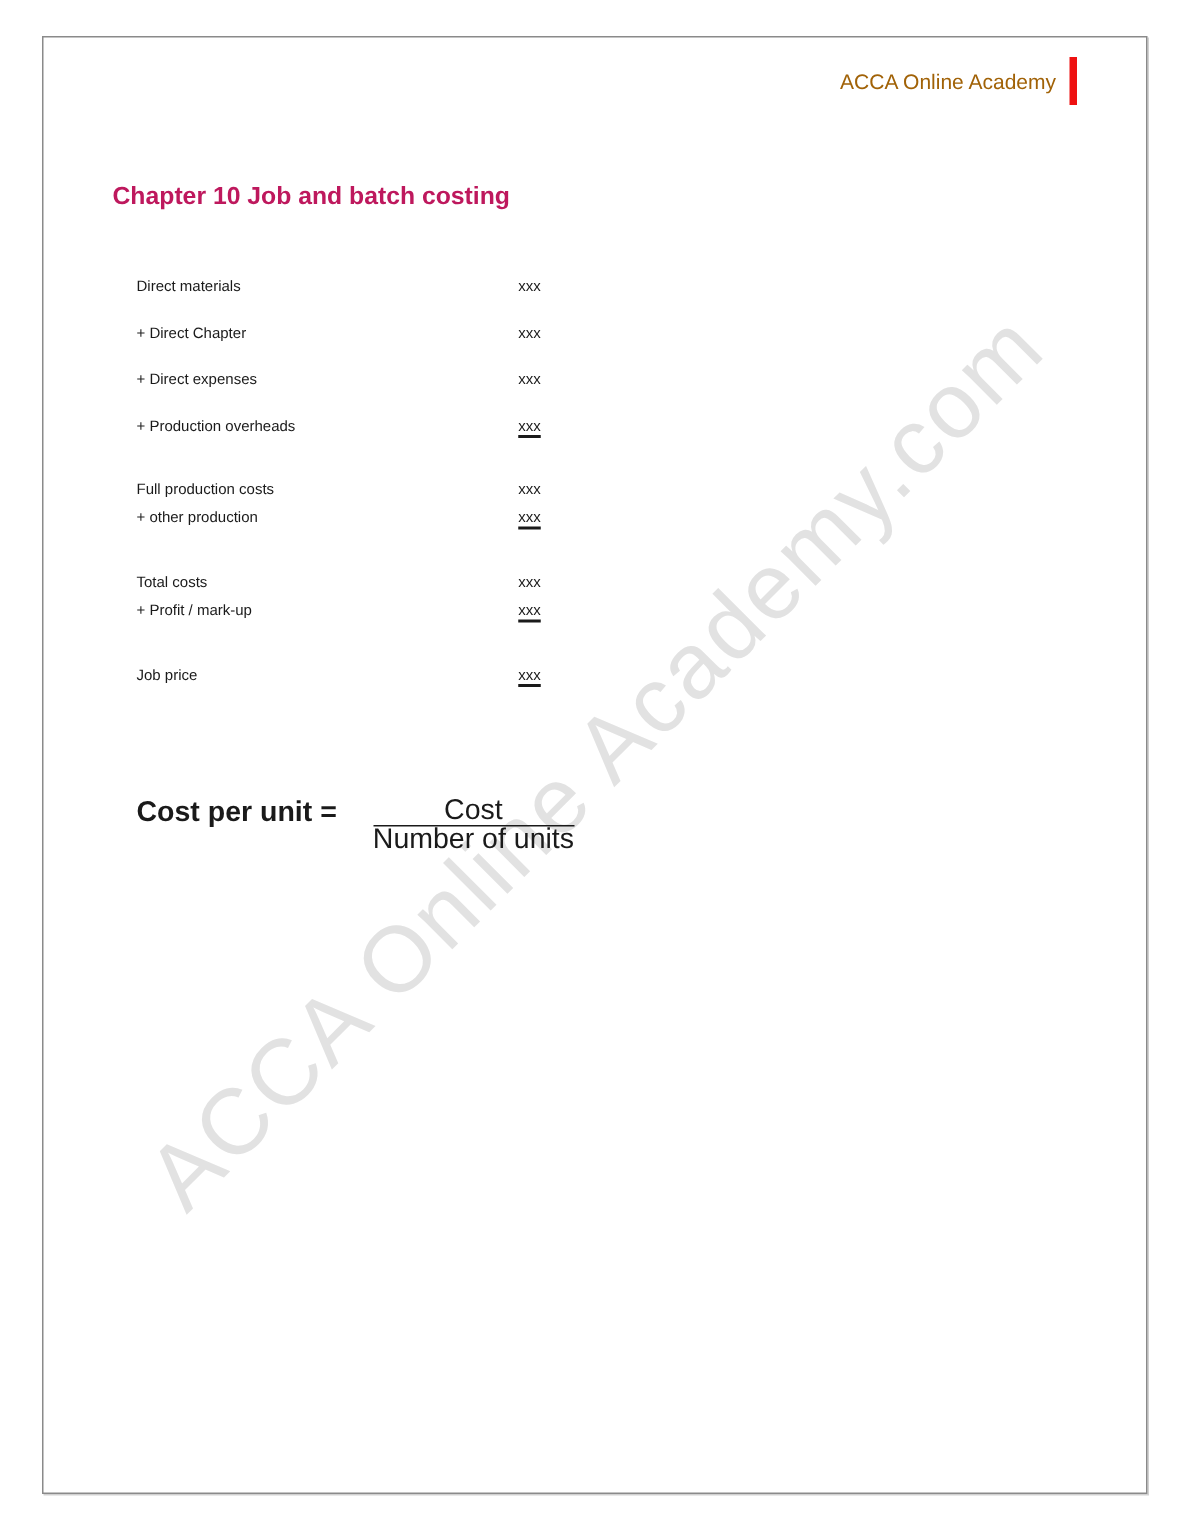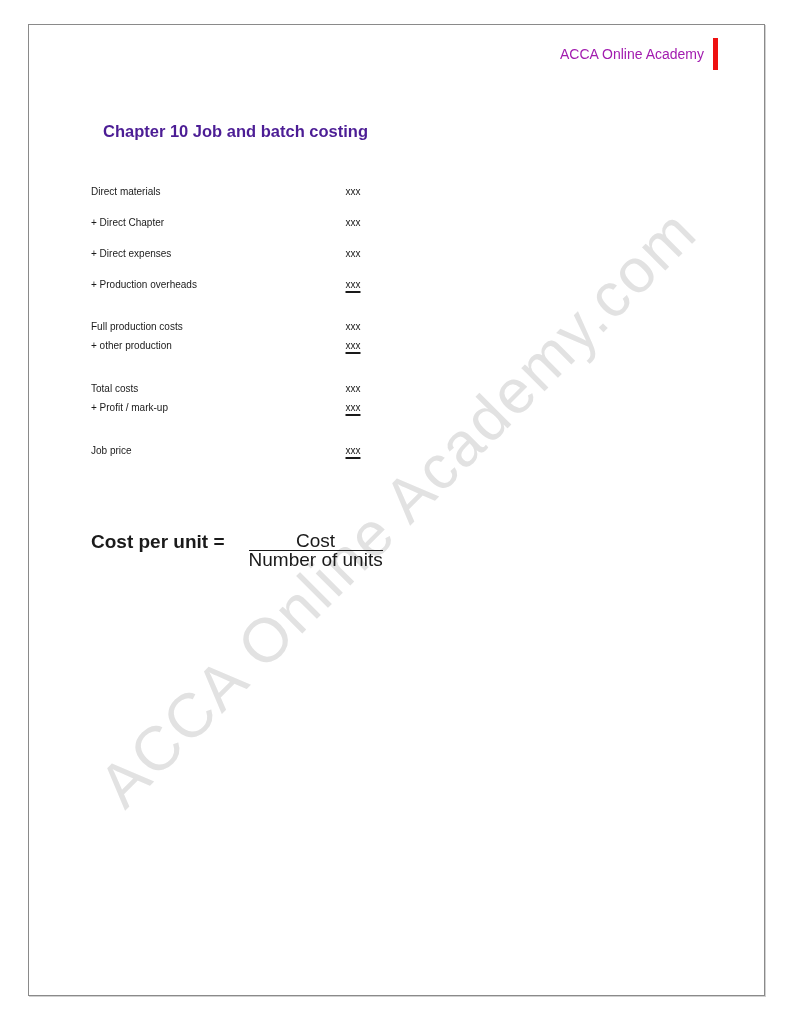--- a/index.html
+++ b/index.html
@@ -46,37 +46,37 @@
     position: absolute;
     top: 13px;
     right: 46px;
     display: flex;
     align-items: center;
   }
   .header-lines {
     text-align: right;
     font-size: 14px;
     line-height: 20px;
-    color: #a21caf;
+    color: #a16207;
   }
   .header-accent-bar {
     width: 5px;
     height: 32px;
     margin-left: 9px;
     background: #ee1111;
   }
   
   .chapter-title {
     position: absolute;
     top: 97px;
-    left: 74px;
+    left: 46px;
     margin: 0;
     font-size: 16.5px;
     font-weight: bold;
-    color: #4c1d95;
+    color: #be185d;
   }
   
   .cost-table {
     position: absolute;
     top: 151px;
     left: 62px;
     width: 340px;
     font-size: 10px;
   }
   .cost-row {

